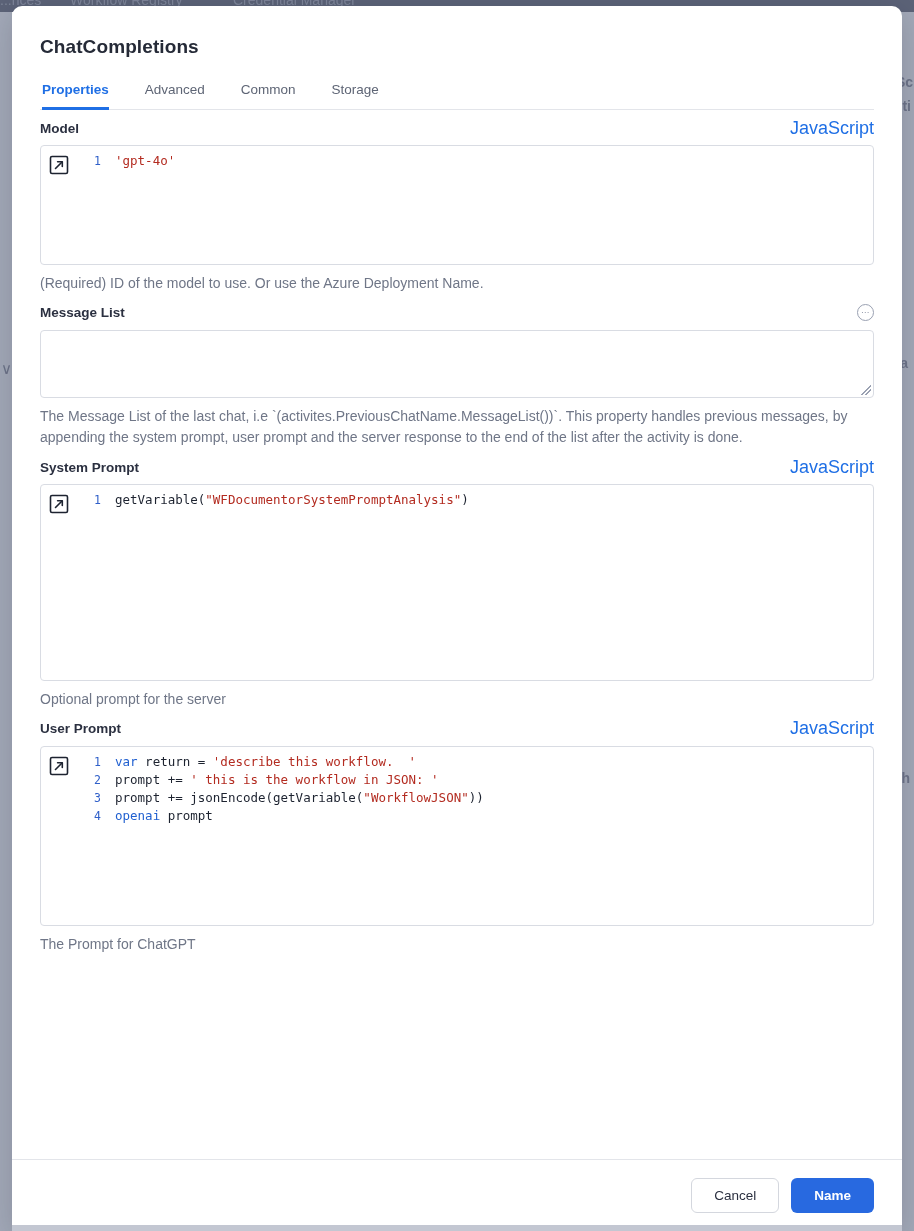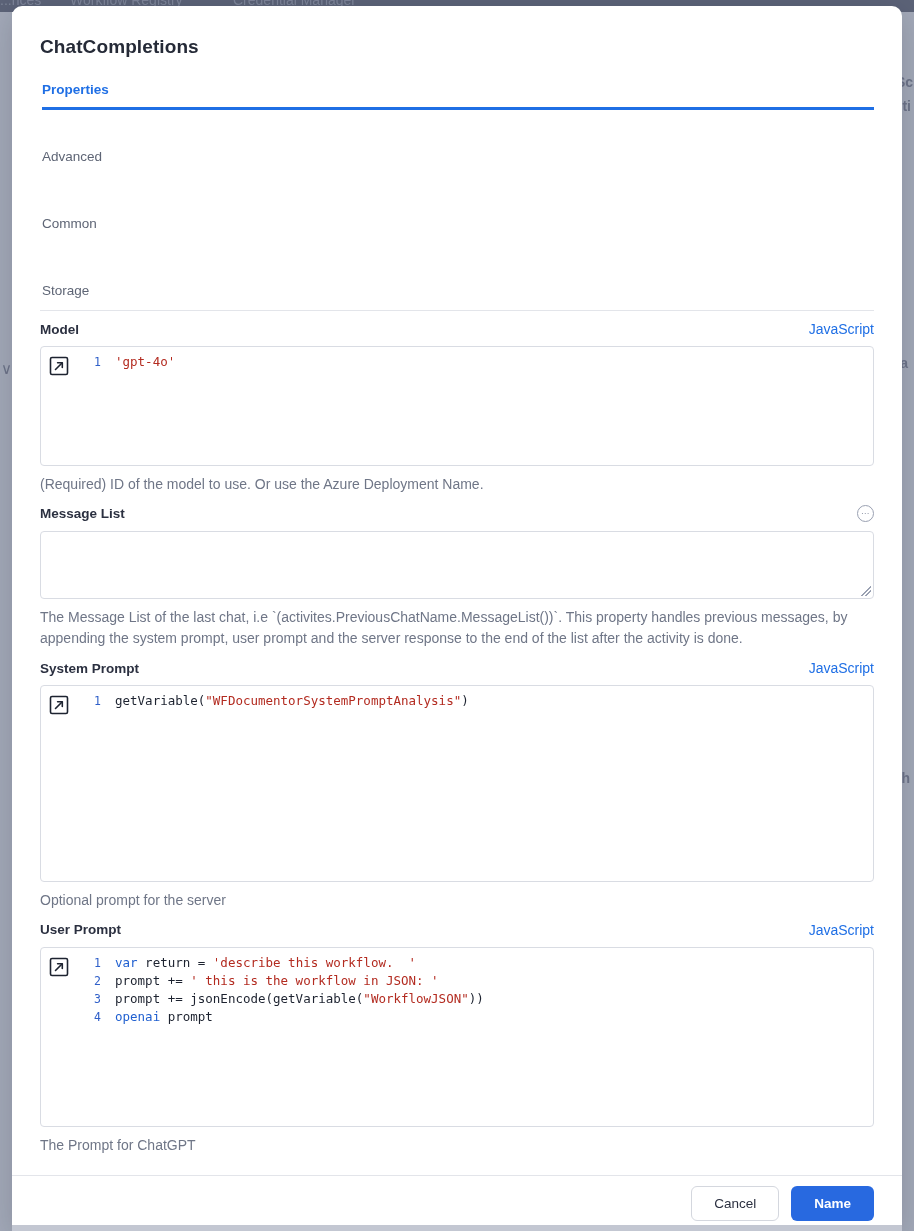--- a/index.html
+++ b/index.html
@@ -109,21 +109,20 @@
     margin: 0;
   }
 
   
   #tabs {
     display: flex;
     gap: 36px;
     margin-top: 20px;
     border-bottom: 1px solid #e3e5ea;
     padding-left: 2px;
-    flex-direction: column;
   }
   .tab {
     font-size: 13.5px;
     color: #5e6575;
     padding: 4px 0 10px 0;
     cursor: pointer;
     border-bottom: 3px solid transparent;
     margin-bottom: -1px;
     white-space: nowrap;
   }
@@ -141,21 +140,21 @@
     justify-content: space-between;
     margin-bottom: 7px;
     height: 20px;
   }
   .field-label {
     font-size: 13.5px;
     font-weight: 600;
     color: #2b3040;
   }
   .lang-link {
-    font-size: 14px;
+    font-size: 18px;
     color: #1f6fe5;
     cursor: pointer;
   }
   .dots-btn {
     width: 17px; height: 17px;
     border-radius: 50%;
     border: 1.4px solid #9aa1b2;
     display: flex;
     align-items: center;
     justify-content: center;
@@ -241,21 +240,21 @@
 
   
   #modal-footer {
     flex: 0 0 auto;
     border-top: 1px solid #e3e5ea;
     background: #fff;
     padding: 14px 28px;
     display: flex;
     justify-content: flex-end;
     gap: 12px;
-    height: 56px;
+    height: 72px;
     align-items: center;
   }
   .btn {
     font-size: 13.5px;
     border-radius: 6px;
     padding: 9px 22px;
     cursor: pointer;
     border: 1px solid transparent;
     font-family: "Liberation Sans", sans-serif;
   }

